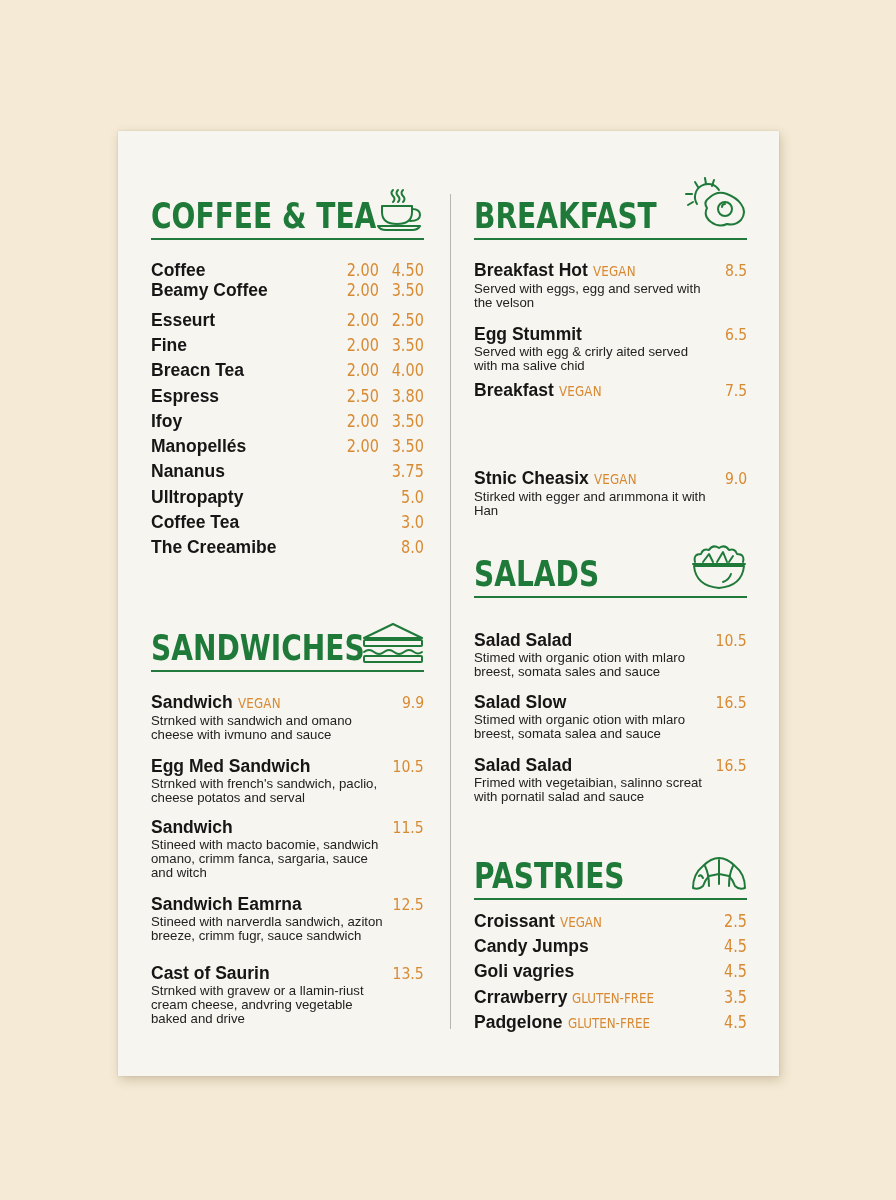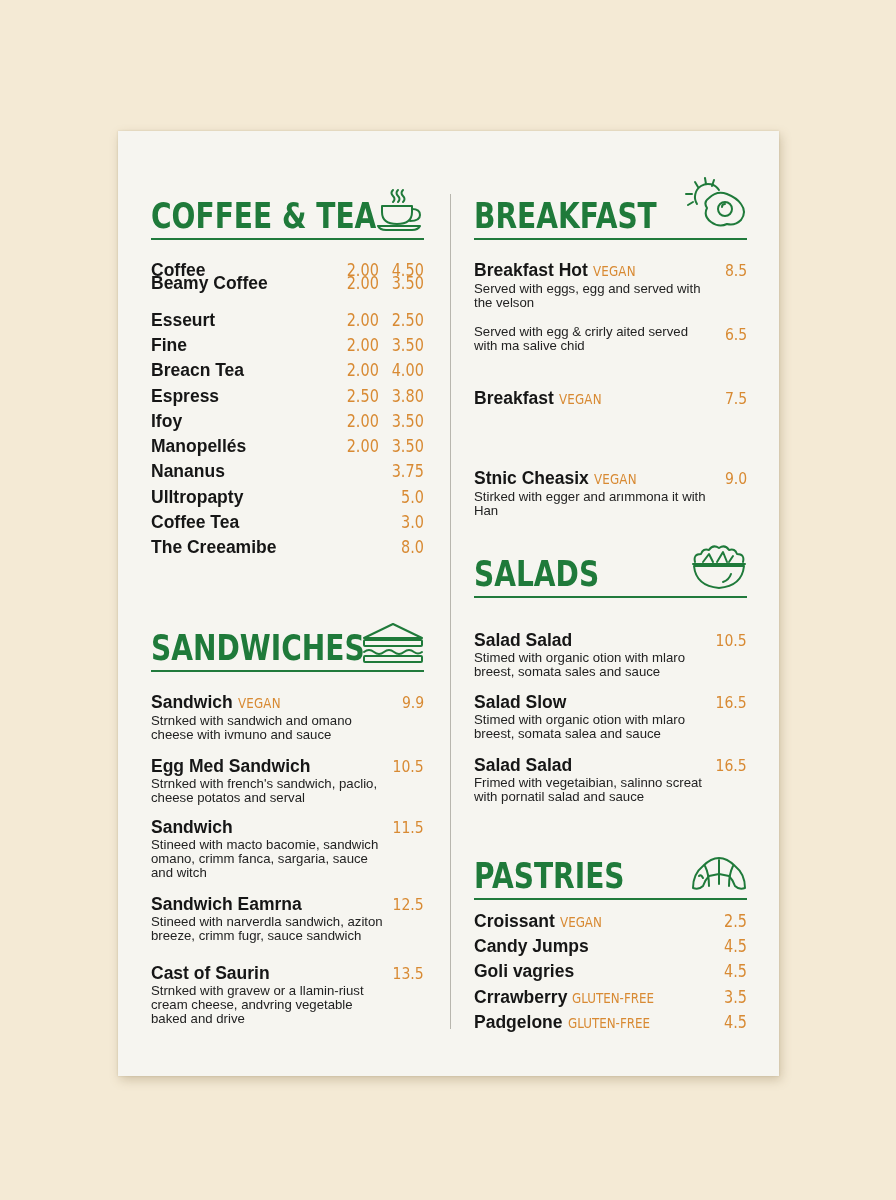--- a/index.html
+++ b/index.html
@@ -105,21 +105,21 @@
           <path d="M27 2 q-3 3 0 6 q3 3 0 6"></path>
           <path d="M6 18 h30 v6 q0 12 -15 12 q-15 0 -15 -12 z"></path>
           <path d="M36 21 q8 0 8 6 q0 6 -10 6"></path>
           <path d="M2 38 h42 q-2 4 -8 4 h-26 q-6 0 -8 -4 z"></path>
         </svg>
       </span>
     </div>
   </div>
 
   <div class="row" style="top:260px;"><span>Coffee</span><span class="p1">2.00</span><span class="p2">4.50</span></div>
-  <div class="row" style="top:273px;"><span>Beamy Coffee</span><span class="p1">2.00</span><span class="p2">3.50</span></div>
+  <div class="row" style="top:280px;"><span>Beamy Coffee</span><span class="p1">2.00</span><span class="p2">3.50</span></div>
   <div class="row" style="top:310px;"><span>Esseurt</span><span class="p1">2.00</span><span class="p2">2.50</span></div>
   <div class="row" style="top:335px;"><span>Fine</span><span class="p1">2.00</span><span class="p2">3.50</span></div>
   <div class="row" style="top:360px;"><span>Breacn Tea</span><span class="p1">2.00</span><span class="p2">4.00</span></div>
   <div class="row" style="top:386px;"><span>Espress</span><span class="p1">2.50</span><span class="p2">3.80</span></div>
   <div class="row" style="top:411px;"><span>Ifoy</span><span class="p1">2.00</span><span class="p2">3.50</span></div>
   <div class="row" style="top:436px;"><span>Manopellés</span><span class="p1">2.00</span><span class="p2">3.50</span></div>
   <div class="row" style="top:461px;"><span>Nananus</span><span class="p2">3.75</span></div>
   <div class="row" style="top:487px;"><span>Ulltropapty</span><span class="p2">5.0</span></div>
   <div class="row" style="top:512px;"><span>Coffee Tea</span><span class="p2">3.0</span></div>
   <div class="row" style="top:537px;"><span>The Creeamibe</span><span class="p2">8.0</span></div>
@@ -185,24 +185,25 @@
       </span>
     </div>
   </div>
 
   <div class="item" style="top:260px;">
     <div class="name"><span>Breakfast Hot</span><span class="tag">VEGAN</span></div>
     <span class="price">8.5</span>
     <div class="desc">Served with eggs, egg and served with the velson</div>
   </div>
   <div class="item" style="top:324px;">
+    <div class="name"><span>Egg Stummit</span></div>
     <span class="price">6.5</span>
     <div class="desc">Served with egg &amp; crirly aited served with ma salive chid</div>
   </div>
-  <div class="item" style="top:388px;">
+  <div class="item" style="top:380px;">
     <div class="name"><span>Breakfast</span><span class="tag">VEGAN</span></div>
     <span class="price">7.5</span>
   </div>
   <div class="item" style="top:468px;">
     <div class="name"><span>Stnic Cheasix</span><span class="tag">VEGAN</span></div>
     <span class="price">9.0</span>
     <div class="desc">Stirked with egger and arımmona it with Han</div>
   </div>
 
   <div class="section" style="top:548px;">

